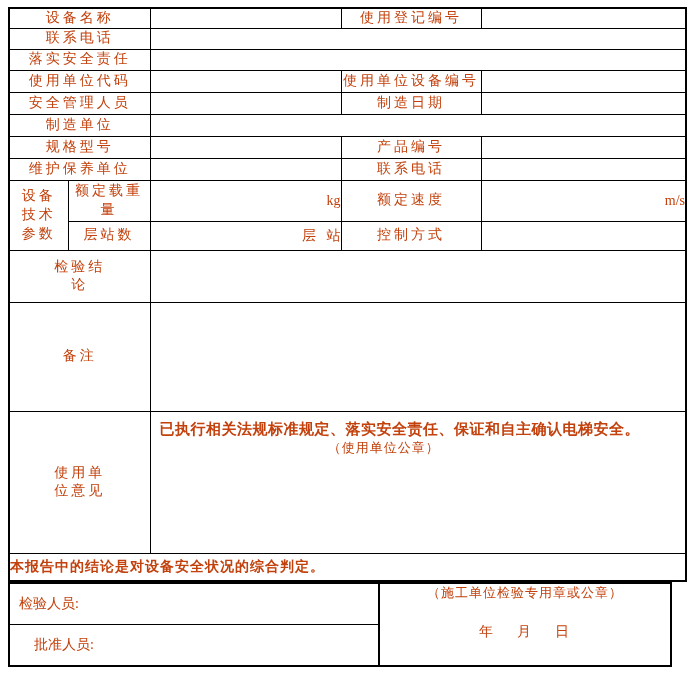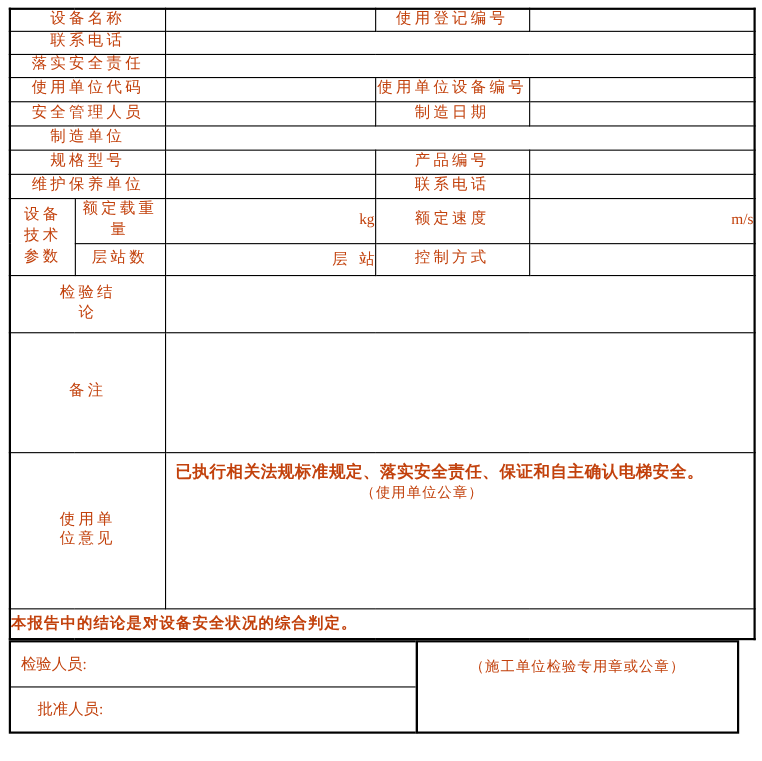--- a/index.html
+++ b/index.html
@@ -86,21 +86,20 @@
     position: absolute;
     left: 378px;
     top: 582px;
     width: 294px;
     height: 85px;
     border: 2px solid #000000;
     background: #ffffff;
   }
   .seal-note {
     text-align: center;
-    margin-top: 13px;
     font-size: 13px;
     letter-spacing: 1px;
   }
   .seal-date {
     text-align: center;
     margin-top: 21px;
     font-size: 14px;
     letter-spacing: 2px;
   }
 </style>
@@ -205,15 +204,16 @@
       <span class="sig-value"></span>
     </div>
     <div class="sig-row">
       <span>批准人员:</span>
       <span class="sig-value"></span>
     </div>
   </div>
 
   <div class="seal-box">
     <div class="seal-note">（施工单位检验专用章或公章）</div>
+    <div class="seal-date">年&nbsp;&nbsp;&nbsp;&nbsp;月&nbsp;&nbsp;&nbsp;&nbsp;日</div>
   </div>
 
 </div>
 
 </body></html>

